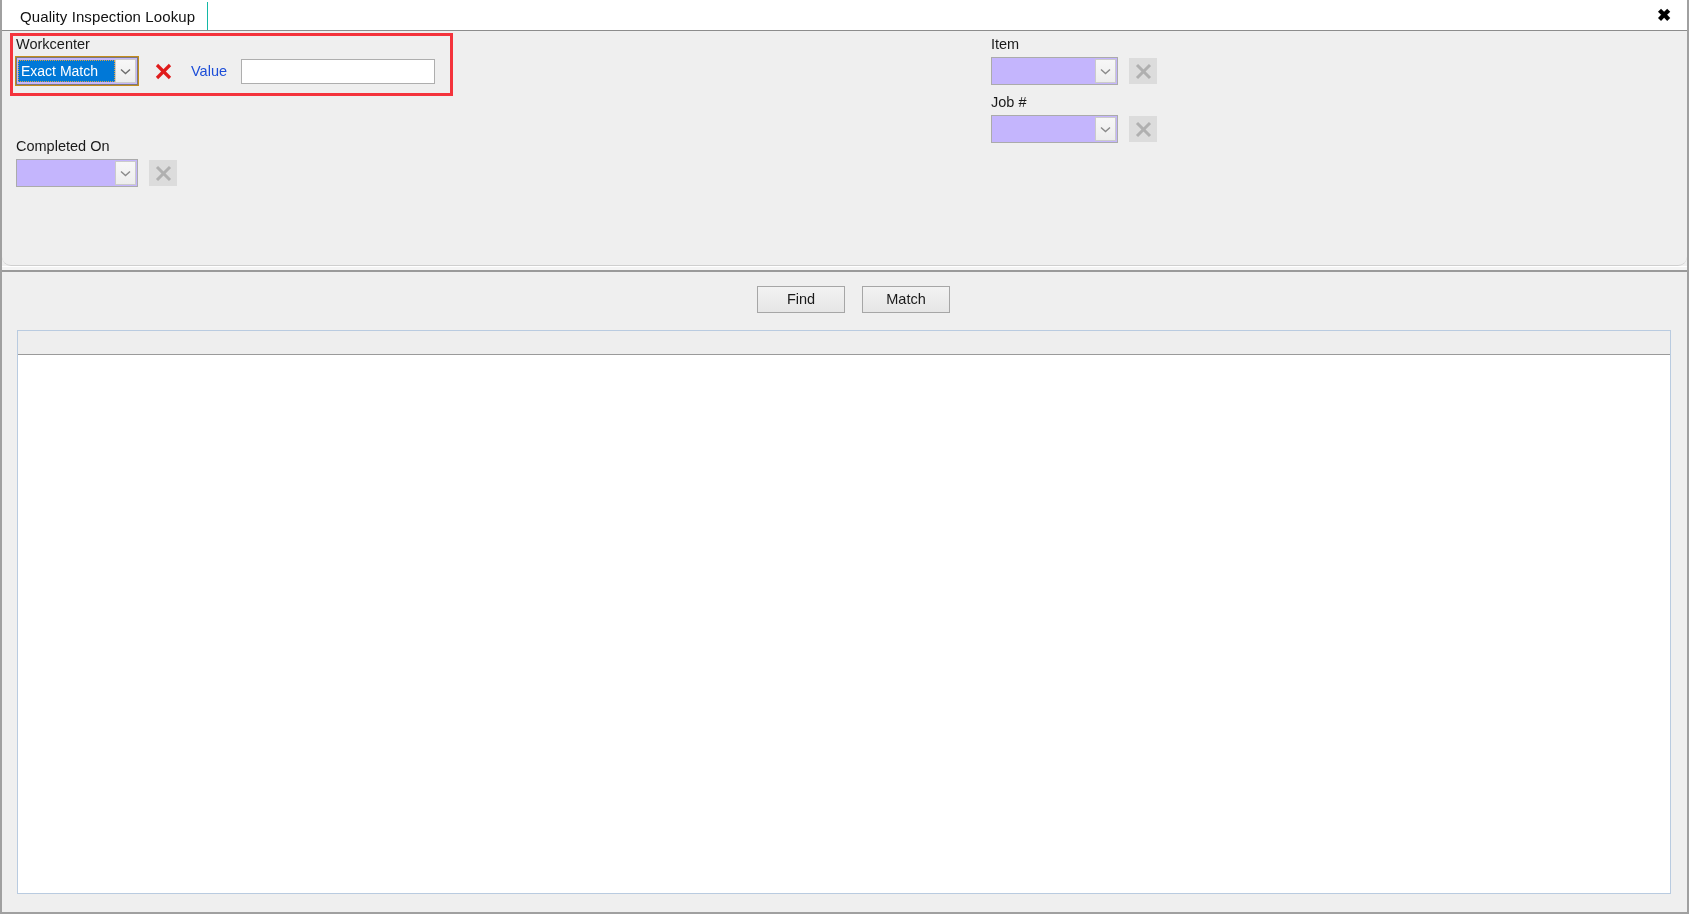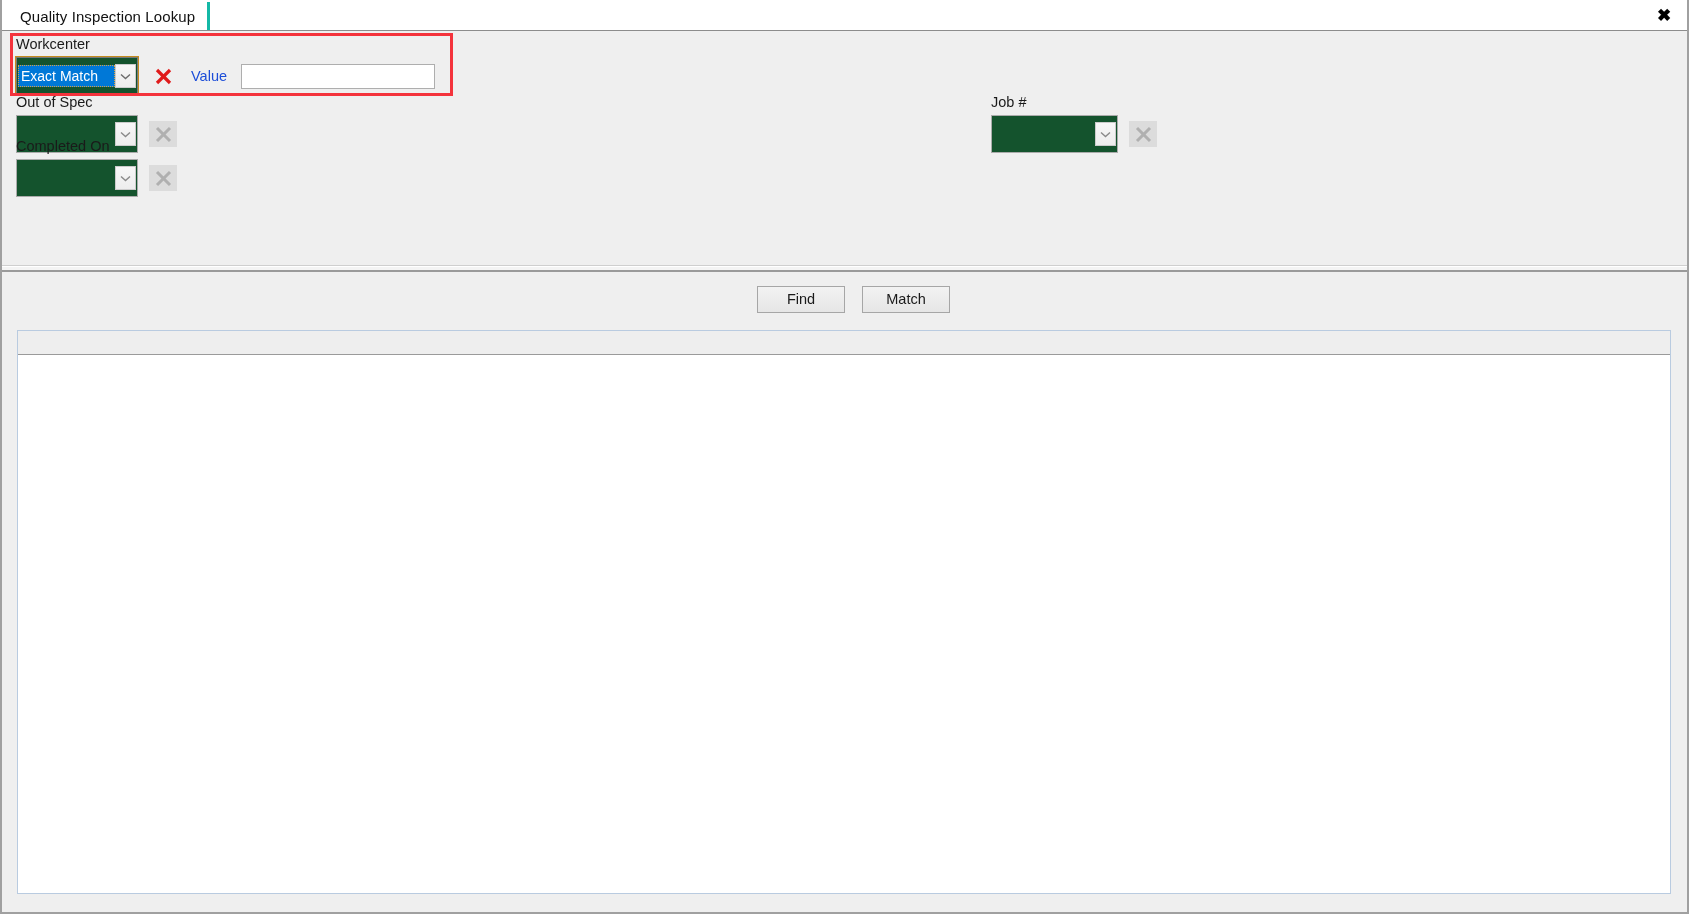--- a/index.html
+++ b/index.html
@@ -34,21 +34,21 @@
     border-bottom: 1px solid #8c8c8c;
   }
   .tab {
     position: absolute;
     left: 6px; top: 2px;
     height: 28px;
     padding: 0 12px 0 12px;
     display: flex;
     align-items: center;
     background: #ffffff;
-    border-right: 3px solid #14b8a6;
+    border-right: 1px solid #14b8a6;
     font-size: 15px;
     color: #111111;
     white-space: nowrap;
     letter-spacing: 0.1px;
   }
   .tab-close {
     position: absolute;
     right: 12px;
     top: 4px;
     width: 22px;
@@ -66,20 +66,21 @@
 
   
   .filter-panel {
     position: absolute;
     left: 0;
     top: 31px;
     width: 100%;
     height: 235px;
     background: #efefef;
     border-bottom: 1px solid #cfcfcf;
+    border-radius: 9px;
   }
 
   .splitter {
     position: absolute;
     left: 0;
     top: 266px;
     width: 100%;
     height: 6px;
     background: #f4f4f4;
     border-top: 1px solid #ffffff;
@@ -98,22 +99,22 @@
   }
   .field-row {
     display: flex;
     align-items: center;
   }
 
   
   .combo {
     position: relative;
     width: 122px;
-    height: 38px;
-    background: #14532d;
+    height: 28px;
+    background: #c4b5fd;
     border: 1px solid #ababab;
     display: flex;
     align-items: center;
     cursor: pointer;
   }
   .combo-text {
     flex: 1;
     font-size: 14px;
     color: #000000;
     padding: 0 3px;
@@ -298,39 +299,20 @@
           <svg width="17" height="17" viewBox="0 0 17 17">
             <line x1="2" y1="2" x2="15" y2="15"></line>
             <line x1="15" y1="2" x2="2" y2="15"></line>
           </svg>
         </div>
         <span class="value-label">Value</span>
         <input class="textbox" type="text" value="" style="">
       </div>
     </div>
 
-    <div class="field-group" style="left:14px; top:63px;">
-      <span class="field-label">Out of Spec</span>
-      <div class="field-row">
-        <div class="combo">
-          <span class="combo-text"></span>
-          <span class="combo-arrow">
-            <svg width="11" height="7" viewBox="0 0 11 7">
-                <polyline points="1,1.5 5.5,5.5 10,1.5" fill="none" stroke="#8a8a8a" stroke-width="1.4"></polyline>
-              </svg>
-          </span>
-        </div>
-        <div class="xbtn disabled">
-          <svg width="17" height="17" viewBox="0 0 17 17">
-            <line x1="2" y1="2" x2="15" y2="15"></line>
-            <line x1="15" y1="2" x2="2" y2="15"></line>
-          </svg>
-        </div>
-      </div>
-    </div>
 
     <div class="field-group" style="left:14px; top:107px;">
       <span class="field-label">Completed On</span>
       <div class="field-row">
         <div class="combo">
           <span class="combo-text"></span>
           <span class="combo-arrow">
             <svg width="11" height="7" viewBox="0 0 11 7">
                 <polyline points="1,1.5 5.5,5.5 10,1.5" fill="none" stroke="#8a8a8a" stroke-width="1.4"></polyline>
               </svg>
@@ -338,20 +320,39 @@
         </div>
         <div class="xbtn disabled">
           <svg width="17" height="17" viewBox="0 0 17 17">
             <line x1="2" y1="2" x2="15" y2="15"></line>
             <line x1="15" y1="2" x2="2" y2="15"></line>
           </svg>
         </div>
       </div>
     </div>
 
+    <div class="field-group" style="left:989px; top:5px;">
+      <span class="field-label">Item</span>
+      <div class="field-row">
+        <div class="combo wide">
+          <span class="combo-text"></span>
+          <span class="combo-arrow">
+            <svg width="11" height="7" viewBox="0 0 11 7">
+                <polyline points="1,1.5 5.5,5.5 10,1.5" fill="none" stroke="#8a8a8a" stroke-width="1.4"></polyline>
+              </svg>
+          </span>
+        </div>
+        <div class="xbtn disabled">
+          <svg width="17" height="17" viewBox="0 0 17 17">
+            <line x1="2" y1="2" x2="15" y2="15"></line>
+            <line x1="15" y1="2" x2="2" y2="15"></line>
+          </svg>
+        </div>
+      </div>
+    </div>
 
     <div class="field-group" style="left:989px; top:63px;">
       <span class="field-label">Job #</span>
       <div class="field-row">
         <div class="combo wide">
           <span class="combo-text"></span>
           <span class="combo-arrow">
             <svg width="11" height="7" viewBox="0 0 11 7">
                 <polyline points="1,1.5 5.5,5.5 10,1.5" fill="none" stroke="#8a8a8a" stroke-width="1.4"></polyline>
               </svg>

